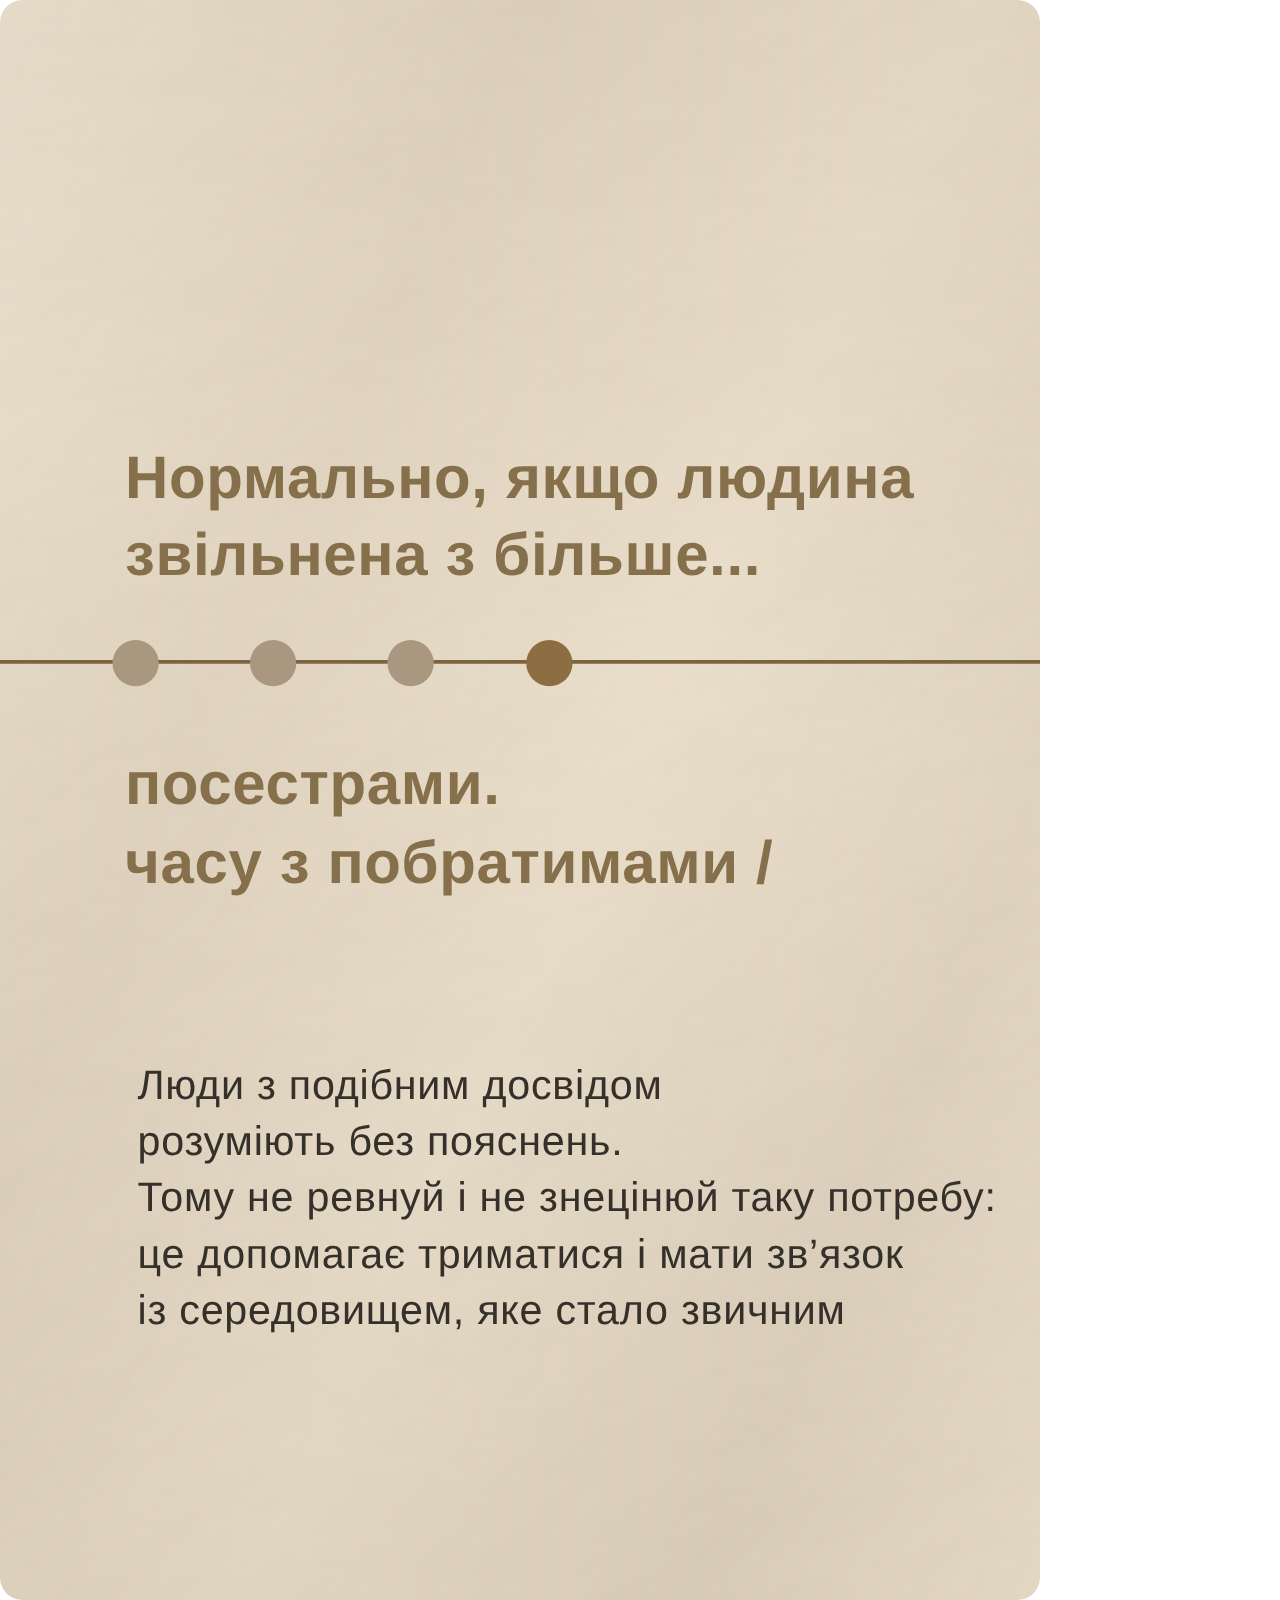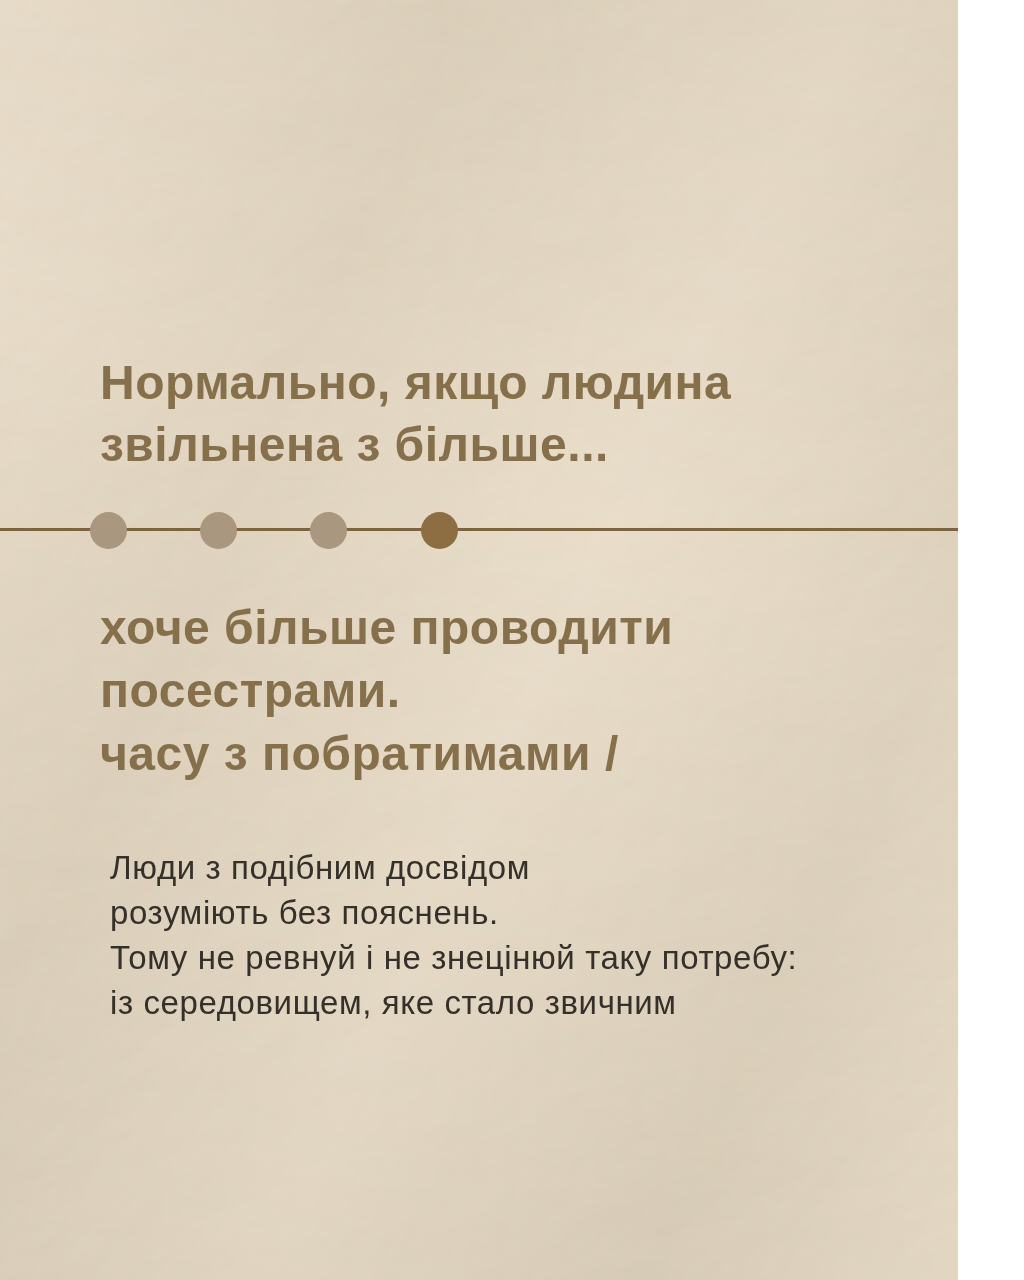--- a/index.html
+++ b/index.html
@@ -1,25 +1,26 @@
 <!DOCTYPE html>
 <html style="--background: #e8dbc5; --heading-text: #86704c; --body-text: #35302a; --divider-line: #7d6440; --dot-inactive: #a99780; --dot-active: #8d6e42;"><head>
 <meta charset="utf-8">
 <style>
   html, body {
     margin: 0;
     padding: 0;
   }
   .canvas {
     position: relative;
-    width: 958px;
+    width: 832px;
     height: 1280px;
     overflow: hidden;
     background-color: var(--background, #e8dbc5);
     font-family: "Liberation Sans", sans-serif;
+    border-radius: 18px;
   }
   
   .paper-texture {
     position: absolute;
     inset: 0;
     width: 1024px;
     height: 1280px;
     mix-blend-mode: multiply;
     opacity: 0.28;
     pointer-events: none;
@@ -117,26 +118,26 @@
       <span class="line">звільнена з більше...</span>
     </h1>
 
     <div class="divider"></div>
     <div class="dot dot-1"></div>
     <div class="dot dot-2"></div>
     <div class="dot dot-3"></div>
     <div class="dot dot-4 active"></div>
 
     <h2 class="subheadline" style="margin:0;">
-      <span class="line">хоче більше проводити</span>
       <span class="line">посестрами.</span>
       <span class="line">часу з побратимами /</span>
     </h2>
 
     <p class="body-text" style="margin:0;">
       <span class="line">Люди з подібним досвідом</span>
       <span class="line">розуміють без пояснень.</span>
       <span class="line">Тому не ревнуй і не знецінюй таку потребу:</span>
+      <span class="line">це допомагає триматися і мати зв’язок</span>
       <span class="line">із середовищем, яке стало звичним</span>
     </p>
 
   </div>
 </div>
 
 </body></html>

